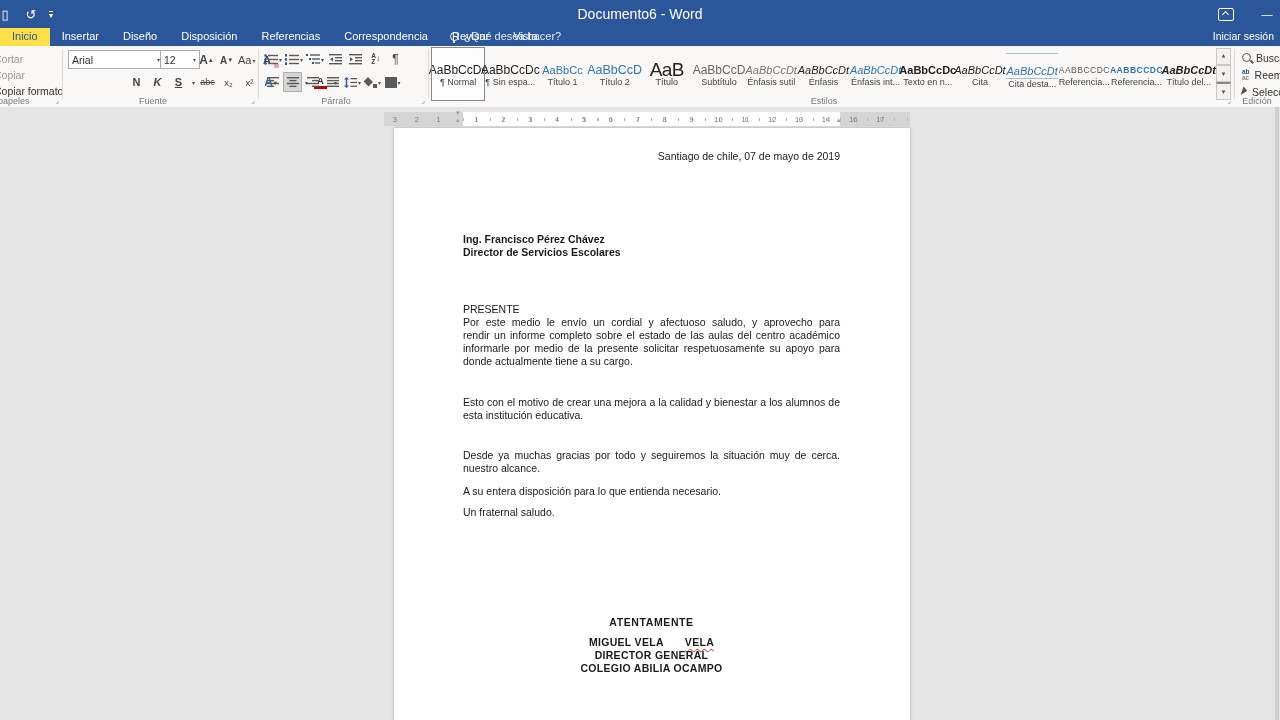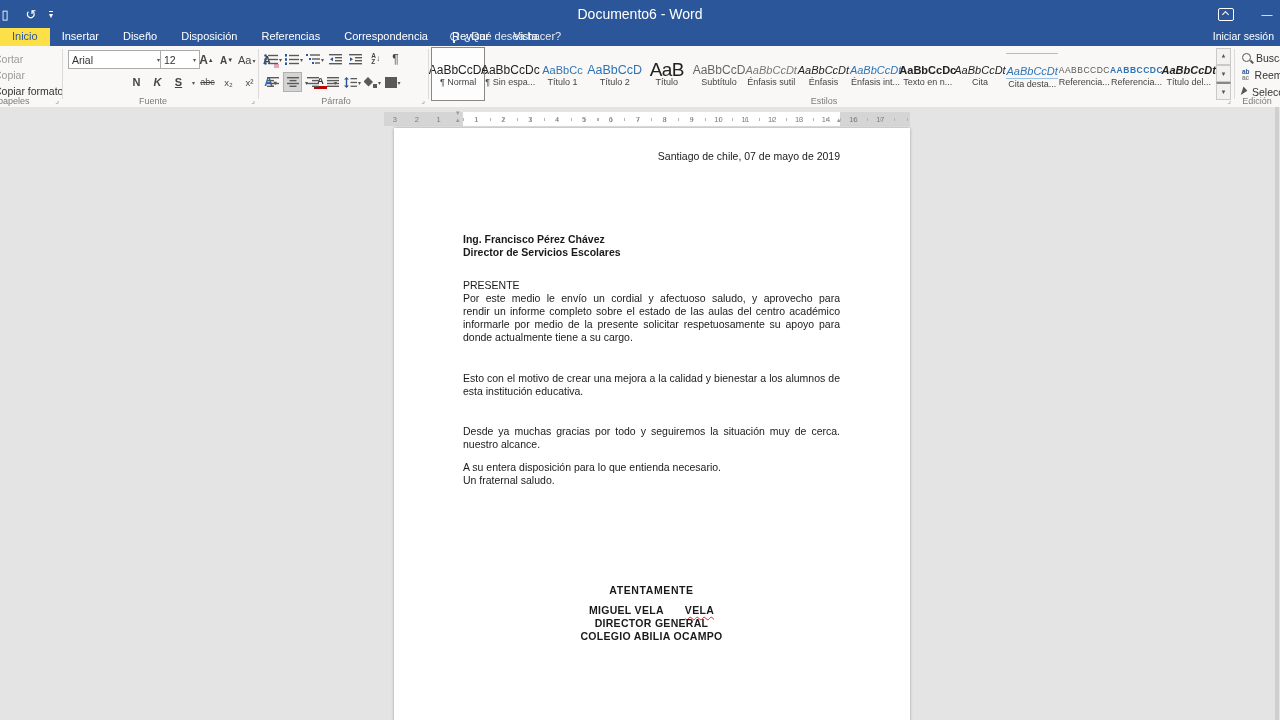--- a/index.html
+++ b/index.html
@@ -101,25 +101,25 @@
   .rzR span:first-child{margin-left:40px}
   .ind{position:absolute;font-size:7px;color:#9a9a9a;line-height:5px;z-index:2}
   .page{position:absolute;left:394px;top:21px;width:516px;height:640px;background:#fff;
         box-shadow:0 0 3px rgba(0,0,0,.28);box-sizing:border-box;
         padding:0 70px 0 69px;overflow:hidden;
         font-size:10.5px;line-height:13px;color:#1a1a1a}
   .ln{white-space:nowrap}
   .ln.j{text-align:justify;text-align-last:justify}
   .date{margin-top:22px;text-align:right}
   .recipient{margin-top:70px;font-weight:bold}
-  .blk1{margin-top:20px}
+  .blk1{margin-top:44px}
   .blk2{margin-top:28px}
   .blk3{margin-top:27px}
   .blk4{margin-top:10px}
-  .blk5{}
+  .blk5{margin-top:8px}
   .closing{margin-top:97px;font-weight:bold;text-align:center;letter-spacing:.6px}
   .sig{margin-top:7px;font-weight:bold;text-align:center;letter-spacing:.3px}
   .misspell{margin-left:21px;text-decoration:underline;text-decoration-style:wavy;text-decoration-color:#e5261f;text-decoration-thickness:1px;text-underline-offset:2px}
 </style>
 </head>
 <body>
 
 <div class="titlebar">
   <div class="qat">
     <div class="qbtn half">▯</div>

